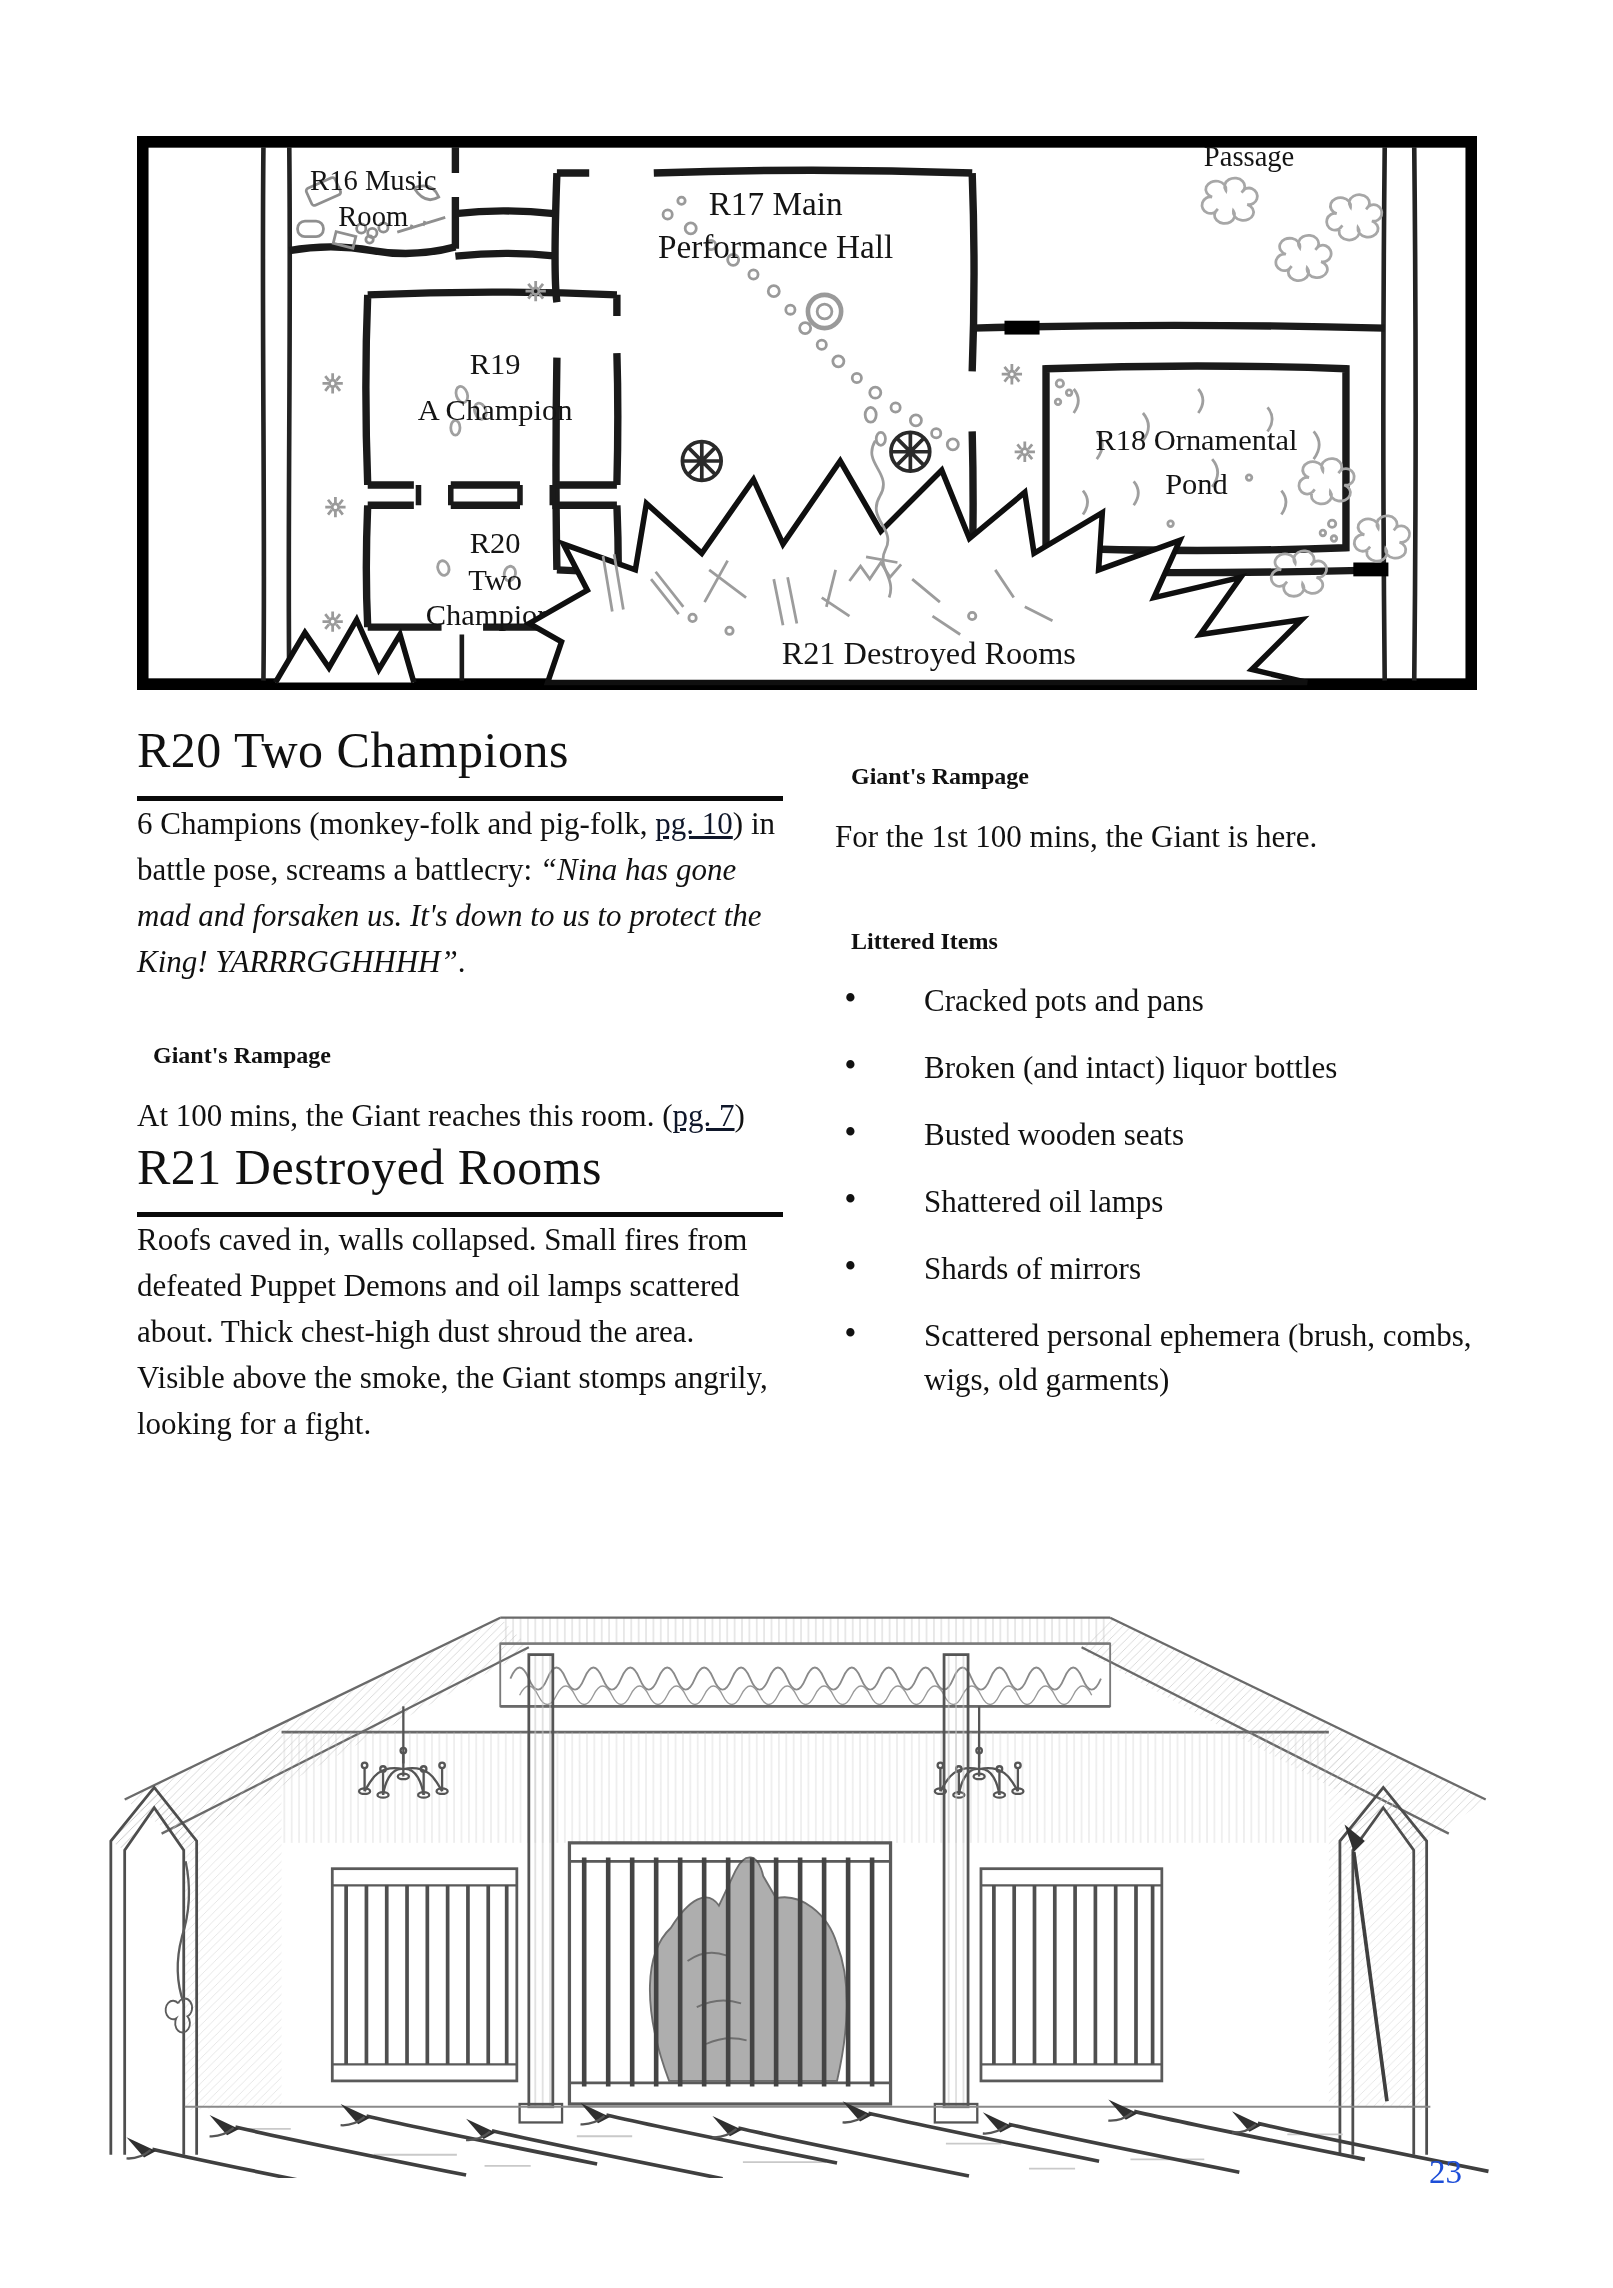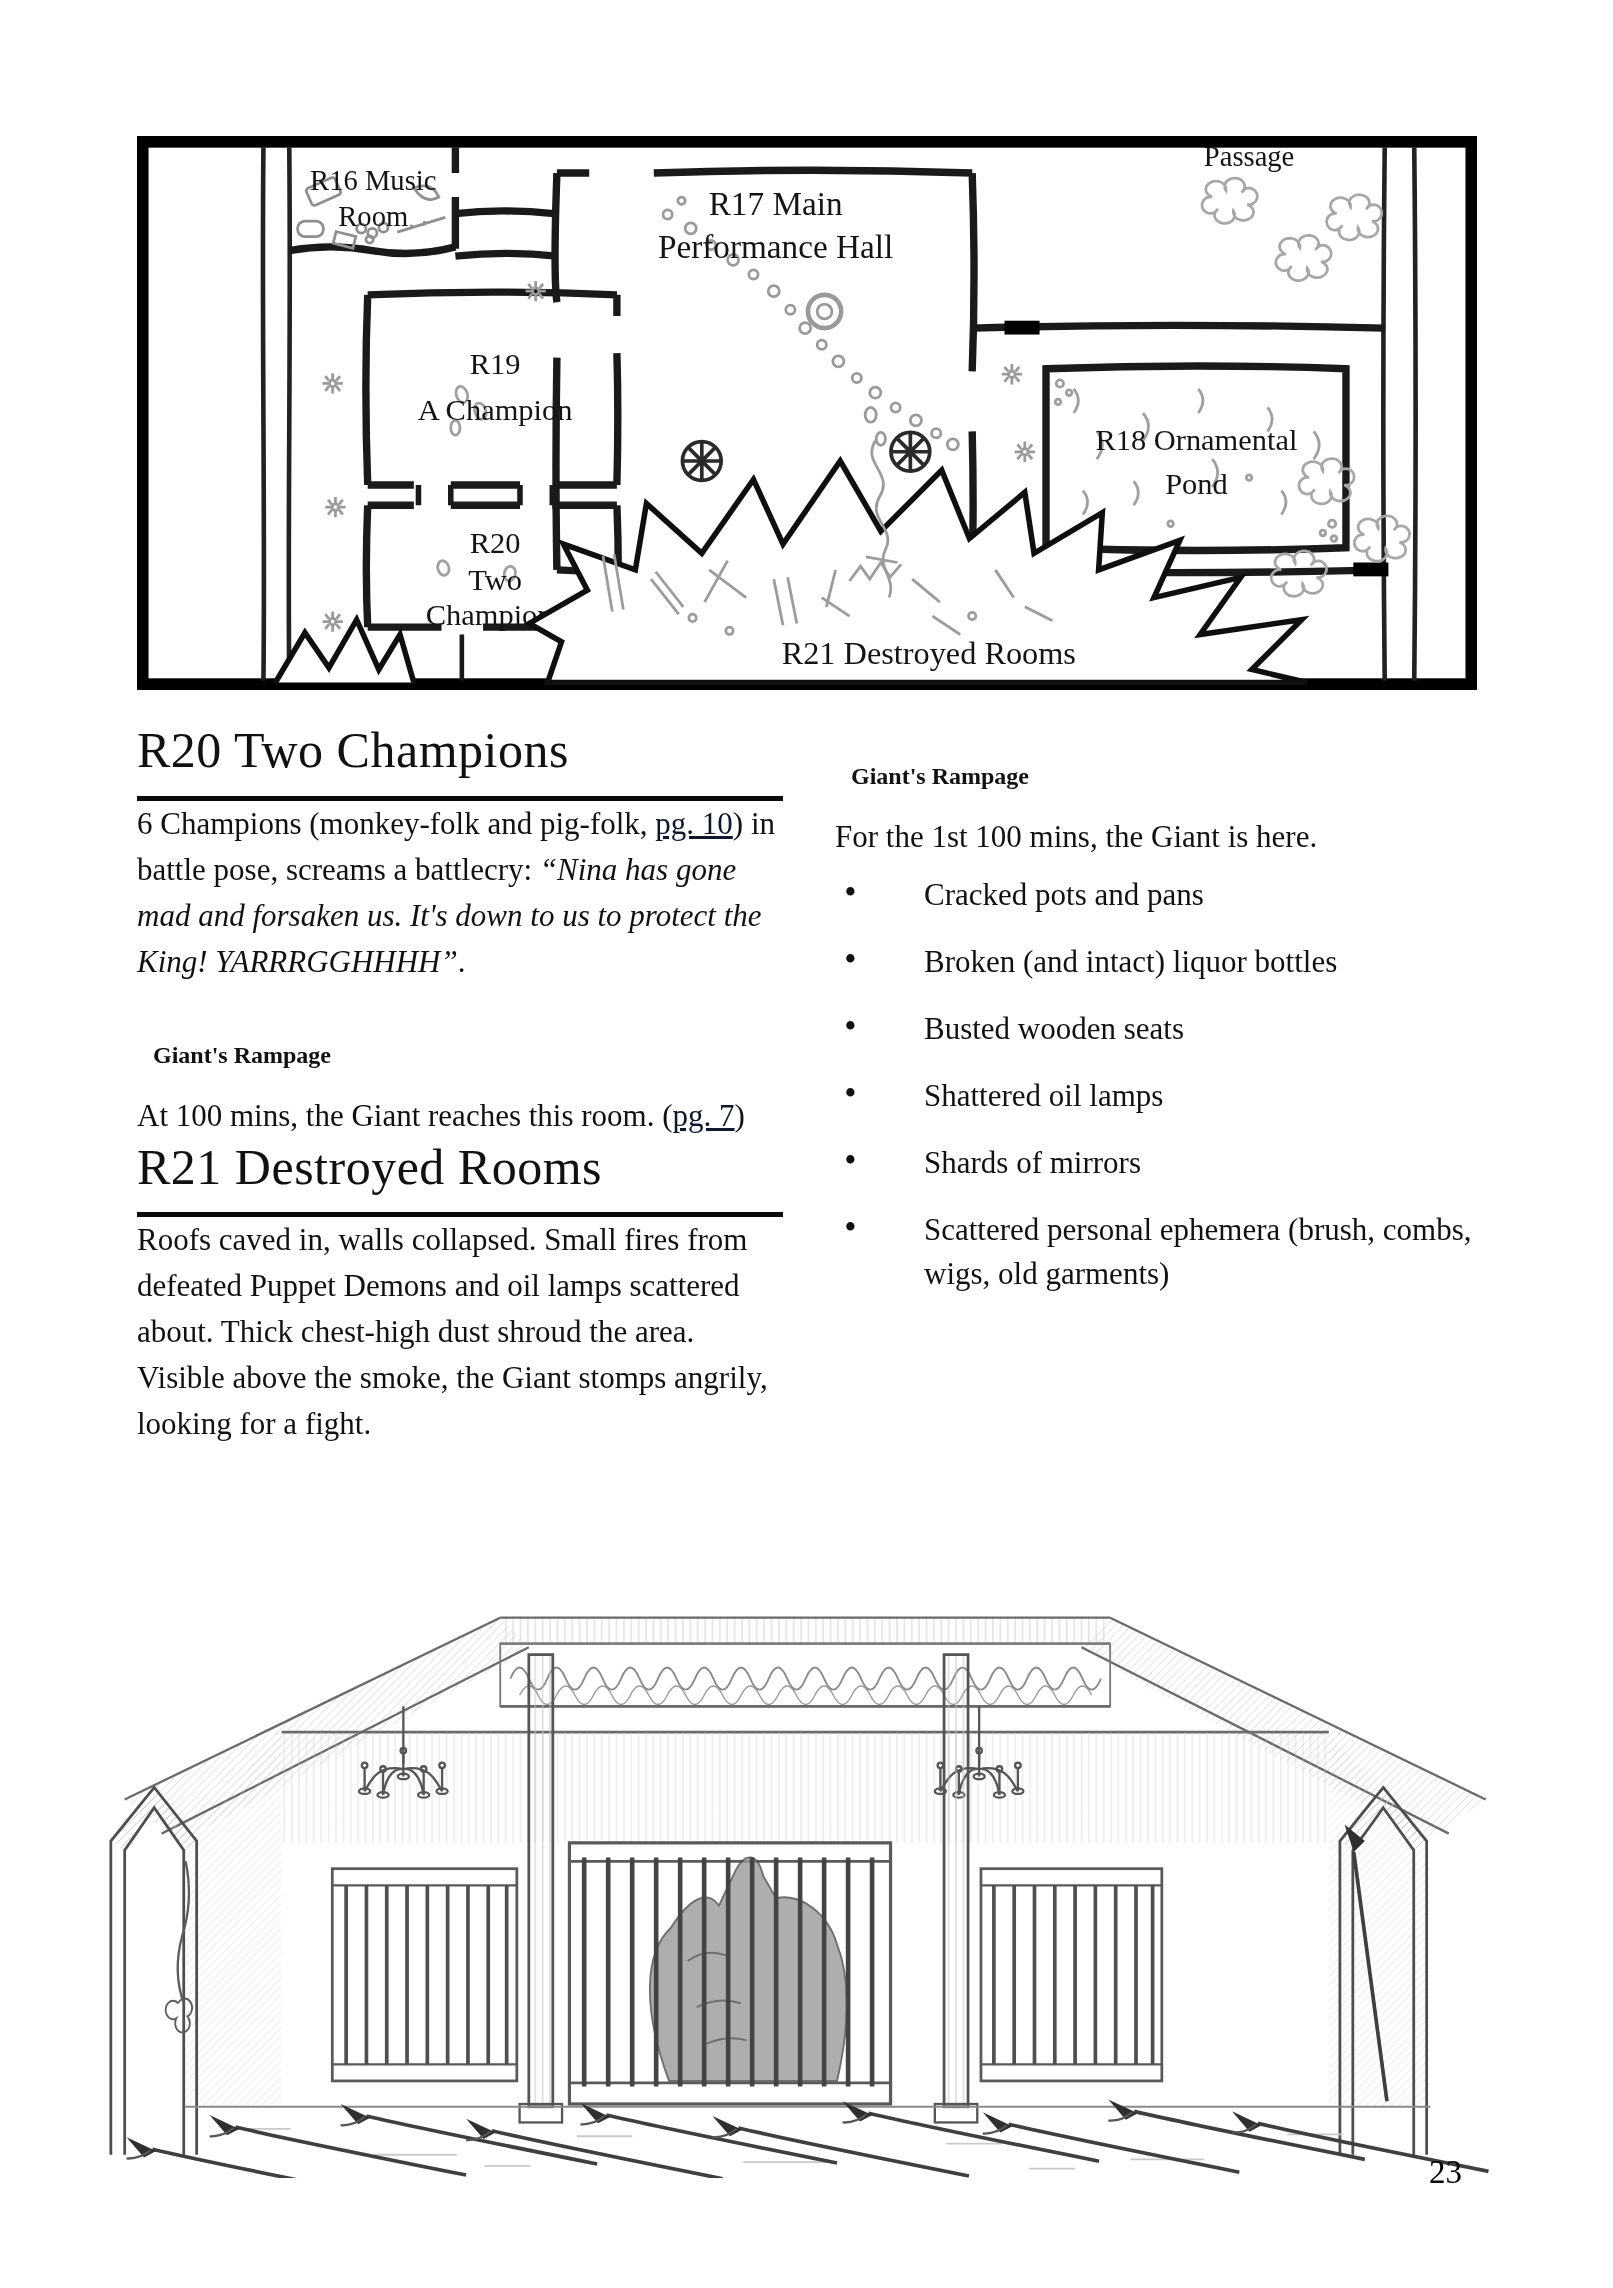--- a/index.html
+++ b/index.html
@@ -26,21 +26,21 @@
   .quote{font-style:italic;}
   ul.litter{list-style:none;margin:13px 0 0 0;padding:0;}
   ul.litter li{position:relative;padding-left:89px;font-size:31px;line-height:44px;margin-bottom:23px;}
   ul.litter li::before{content:"•";position:absolute;left:9.2px;top:-1.8px;font-size:35px;}
 
   
   .illus{position:absolute;left:97px;top:1564px;width:1421px;height:614px;}
   .illus svg{display:block;width:100%;height:100%;}
 
   
-  .pageno{position:absolute;left:1429px;top:2154px;font-size:33px;color:#000000;}
+  .pageno{position:absolute;left:1429px;top:2154px;font-size:33px;color:#1d4ed8;}
 </style>
 </head>
 <body>
 
 <div class="page">
 
   <div class="map-wrap">
     <svg viewBox="0 0 1452 600">
       <defs>
         <g id="flower" stroke="#9a9a9a" stroke-width="3" fill="none">
@@ -212,20 +212,21 @@
     <h1 class="sec mt-head">R21 Destroyed Rooms</h1>
 
     <p class="body mt-para">Roofs caved in, walls collapsed. Small fires from defeated Puppet Demons and oil lamps scattered about. Thick chest-high dust shroud the area.</p>
     <p class="body">Visible above the smoke, the Giant stomps angrily, looking for a fight.</p>
   </div>
 
   <div class="col col-right">
     <p class="sec2">Giant's Rampage</p>
     <p class="body">For the 1st 100 mins, the Giant is here.</p>
 
+    <p class="sec2" style="margin-top:59px;">Littered Items</p>
     <ul class="litter">
       <li>Cracked pots and pans</li>
       <li>Broken (and intact) liquor bottles</li>
       <li>Busted wooden seats</li>
       <li>Shattered oil lamps</li>
       <li>Shards of mirrors</li>
       <li>Scattered personal ephemera (brush, combs, wigs, old garments)</li>
     </ul>
   </div>
 

